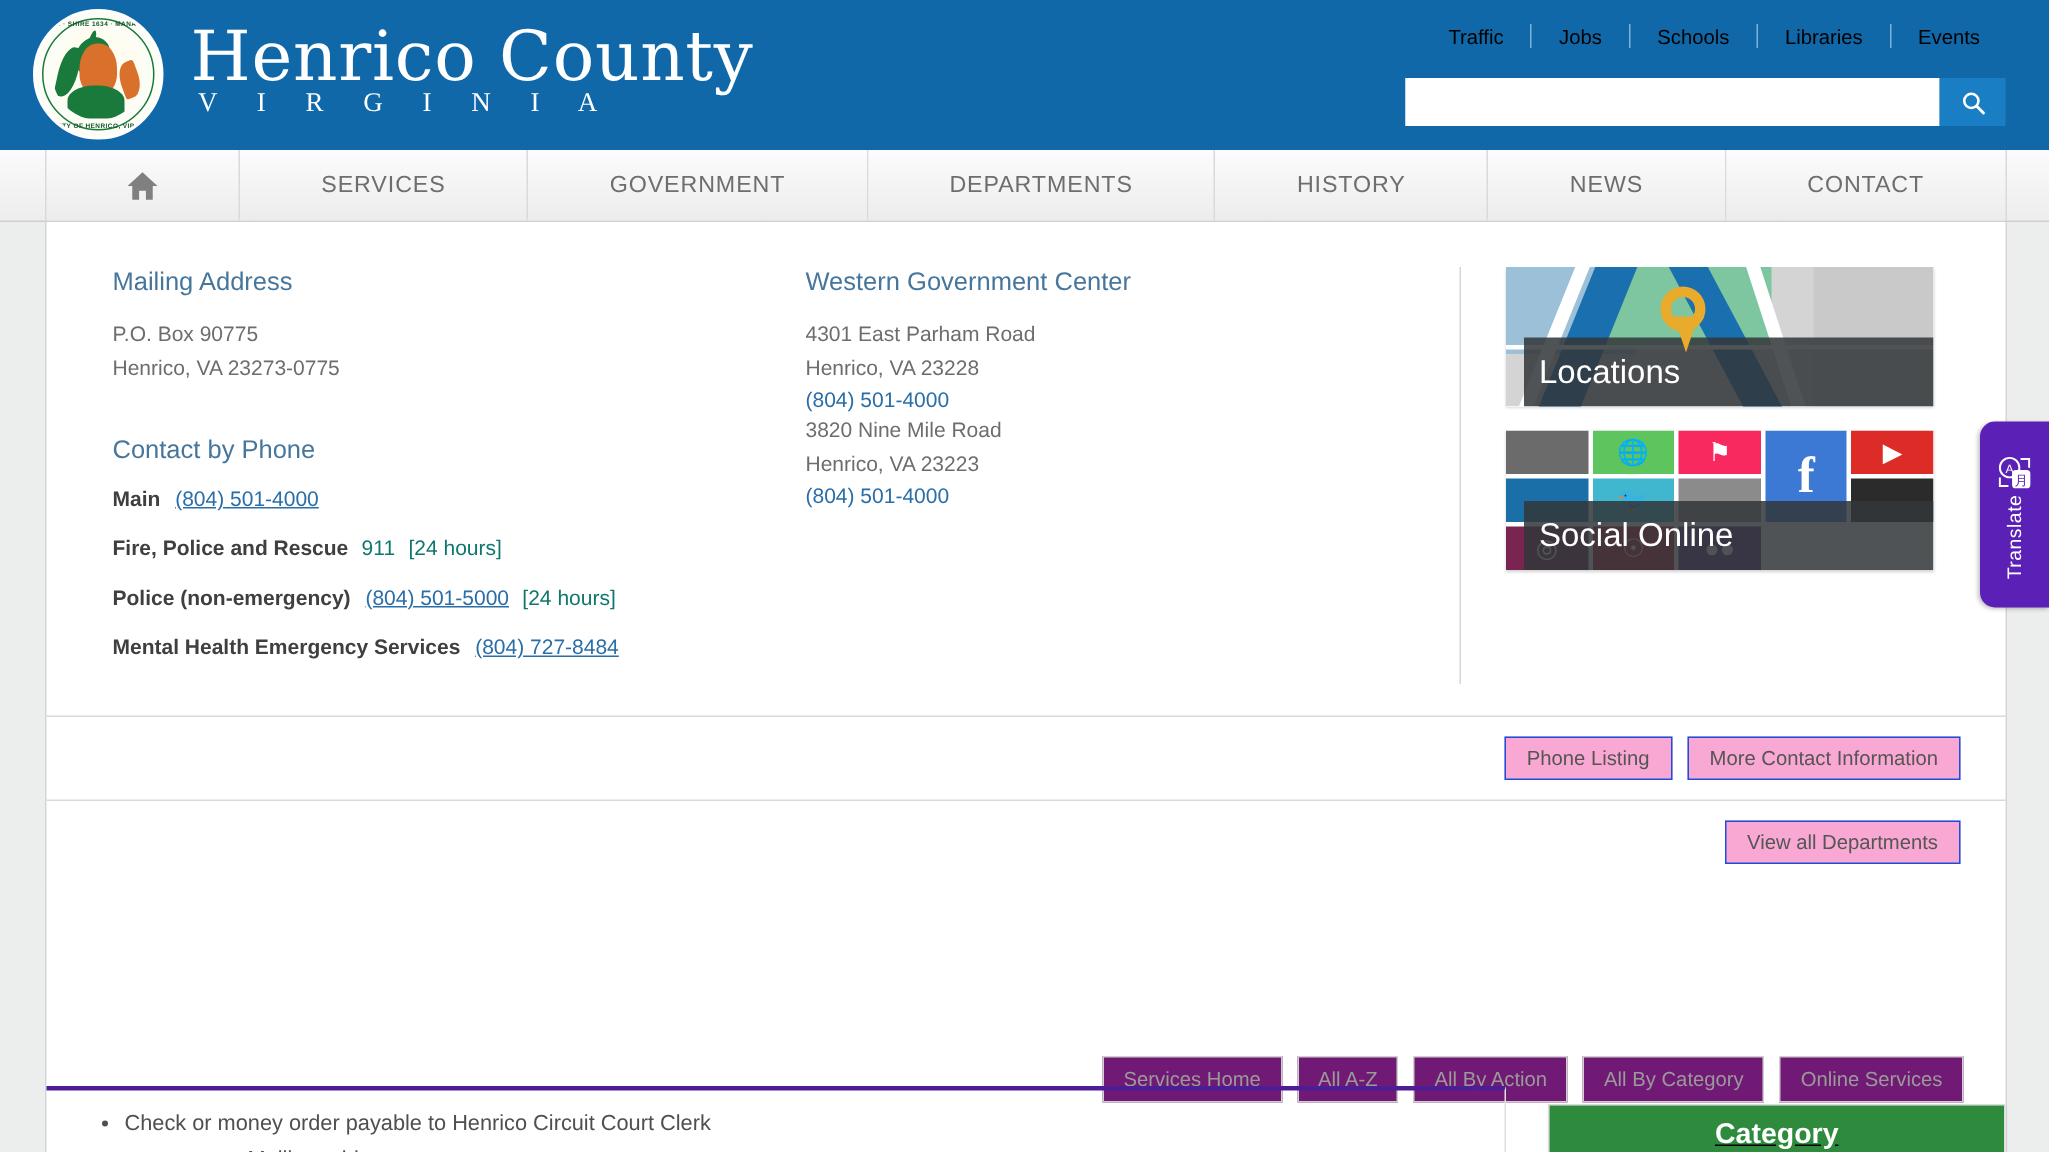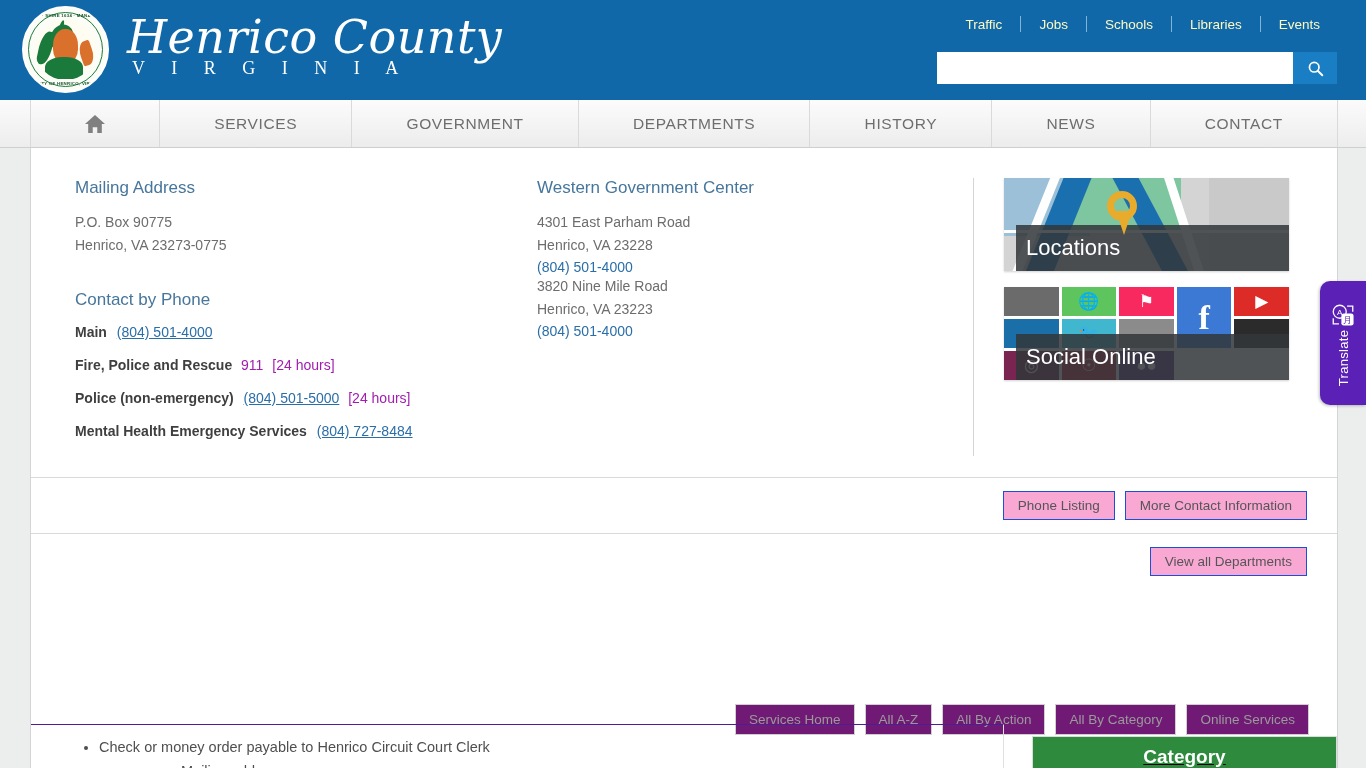--- a/index.html
+++ b/index.html
@@ -86,42 +86,41 @@
     font-size: 4.3px; letter-spacing: 0.3px;
     color: #14532a; font-weight: bold;
   }
   .seal-text span { position: absolute; white-space: nowrap; }
   .st-top { top: 5px; left: 50%; transform: translateX(-50%); }
   .st-bot { bottom: 5px; left: 50%; transform: translateX(-50%); }
 
   .wordmark { margin-left: 18px; padding-bottom: 6px; }
   .wordmark .line1 {
     font-family: "DejaVu Serif", serif;
-    font-style: italic;
     font-size: 46px;
     color: #ffffff;
     line-height: 1;
     letter-spacing: 0.5px;
   }
   .wordmark .line2 {
     font-family: "Liberation Serif", serif;
     font-size: 18px;
     color: #ffffff;
     letter-spacing: 11px;
     margin-top: -2px;
     margin-left: 5px;
   }
 
   .util-nav {
     position: absolute; right: 28px; top: 16px;
     display: flex; align-items: center;
     font-size: 13.5px;
   }
   .util-nav a {
-    color: #fef9c3; text-decoration: none;
+    color: #000000; text-decoration: none;
     padding: 0 18px;
   }
   .util-nav .sep {
     width: 1px; height: 16px; background: #7fb4d6;
   }
 
   .search-wrap {
     position: absolute; right: 29px; top: 52px;
     display: flex;
   }
@@ -206,21 +205,21 @@
     line-height: 21px;
     margin: 0 0 2px 0;
   }
   .tel { color: #2a6ea8; text-decoration: none; font-size: 14px; }
   .phone-row {
     font-size: 14px; color: #4a4a4a;
     margin-bottom: 17px;
   }
   .phone-row b { color: #3f3f3f; }
   .phone-row .num { color: #2a6ea8; margin-left: 6px; }
-  .phone-row .note { color: #a21caf; margin-left: 5px; }
+  .phone-row .note { color: #0f766e; margin-left: 5px; }
 
   
   .tile {
     width: 285px; height: 93px;
     position: relative; overflow: hidden;
     cursor: pointer;
     box-shadow: 0 1px 2px rgba(0,0,0,0.18);
     margin-bottom: 16px;
   }
   .tile .caption {
@@ -313,22 +312,22 @@
     cursor: pointer;
   }
 
   .content-cols {
     position: absolute; top: 168px; left: 0; right: 0; bottom: 0;
     display: flex;
   }
   .content-main {
     width: 975px;
     border-right: 1px solid #e0e0e0;
-    border-top: 1px solid #4c1d95;
-    padding: 10px 20px 0 46px;
+    border-top: 3px solid #4c1d95;
+    padding: 10px 20px 0 30px;
   }
   .content-side {
     flex: 1;
     padding: 12px 0 4px 28px;
     text-decoration: underline;
   }
   ul.doc { margin: 0; padding-left: 22px; }
   ul.doc > li {
     font-size: 14.5px; color: #4f4f4f; line-height: 24px;
     margin-bottom: 2px;

